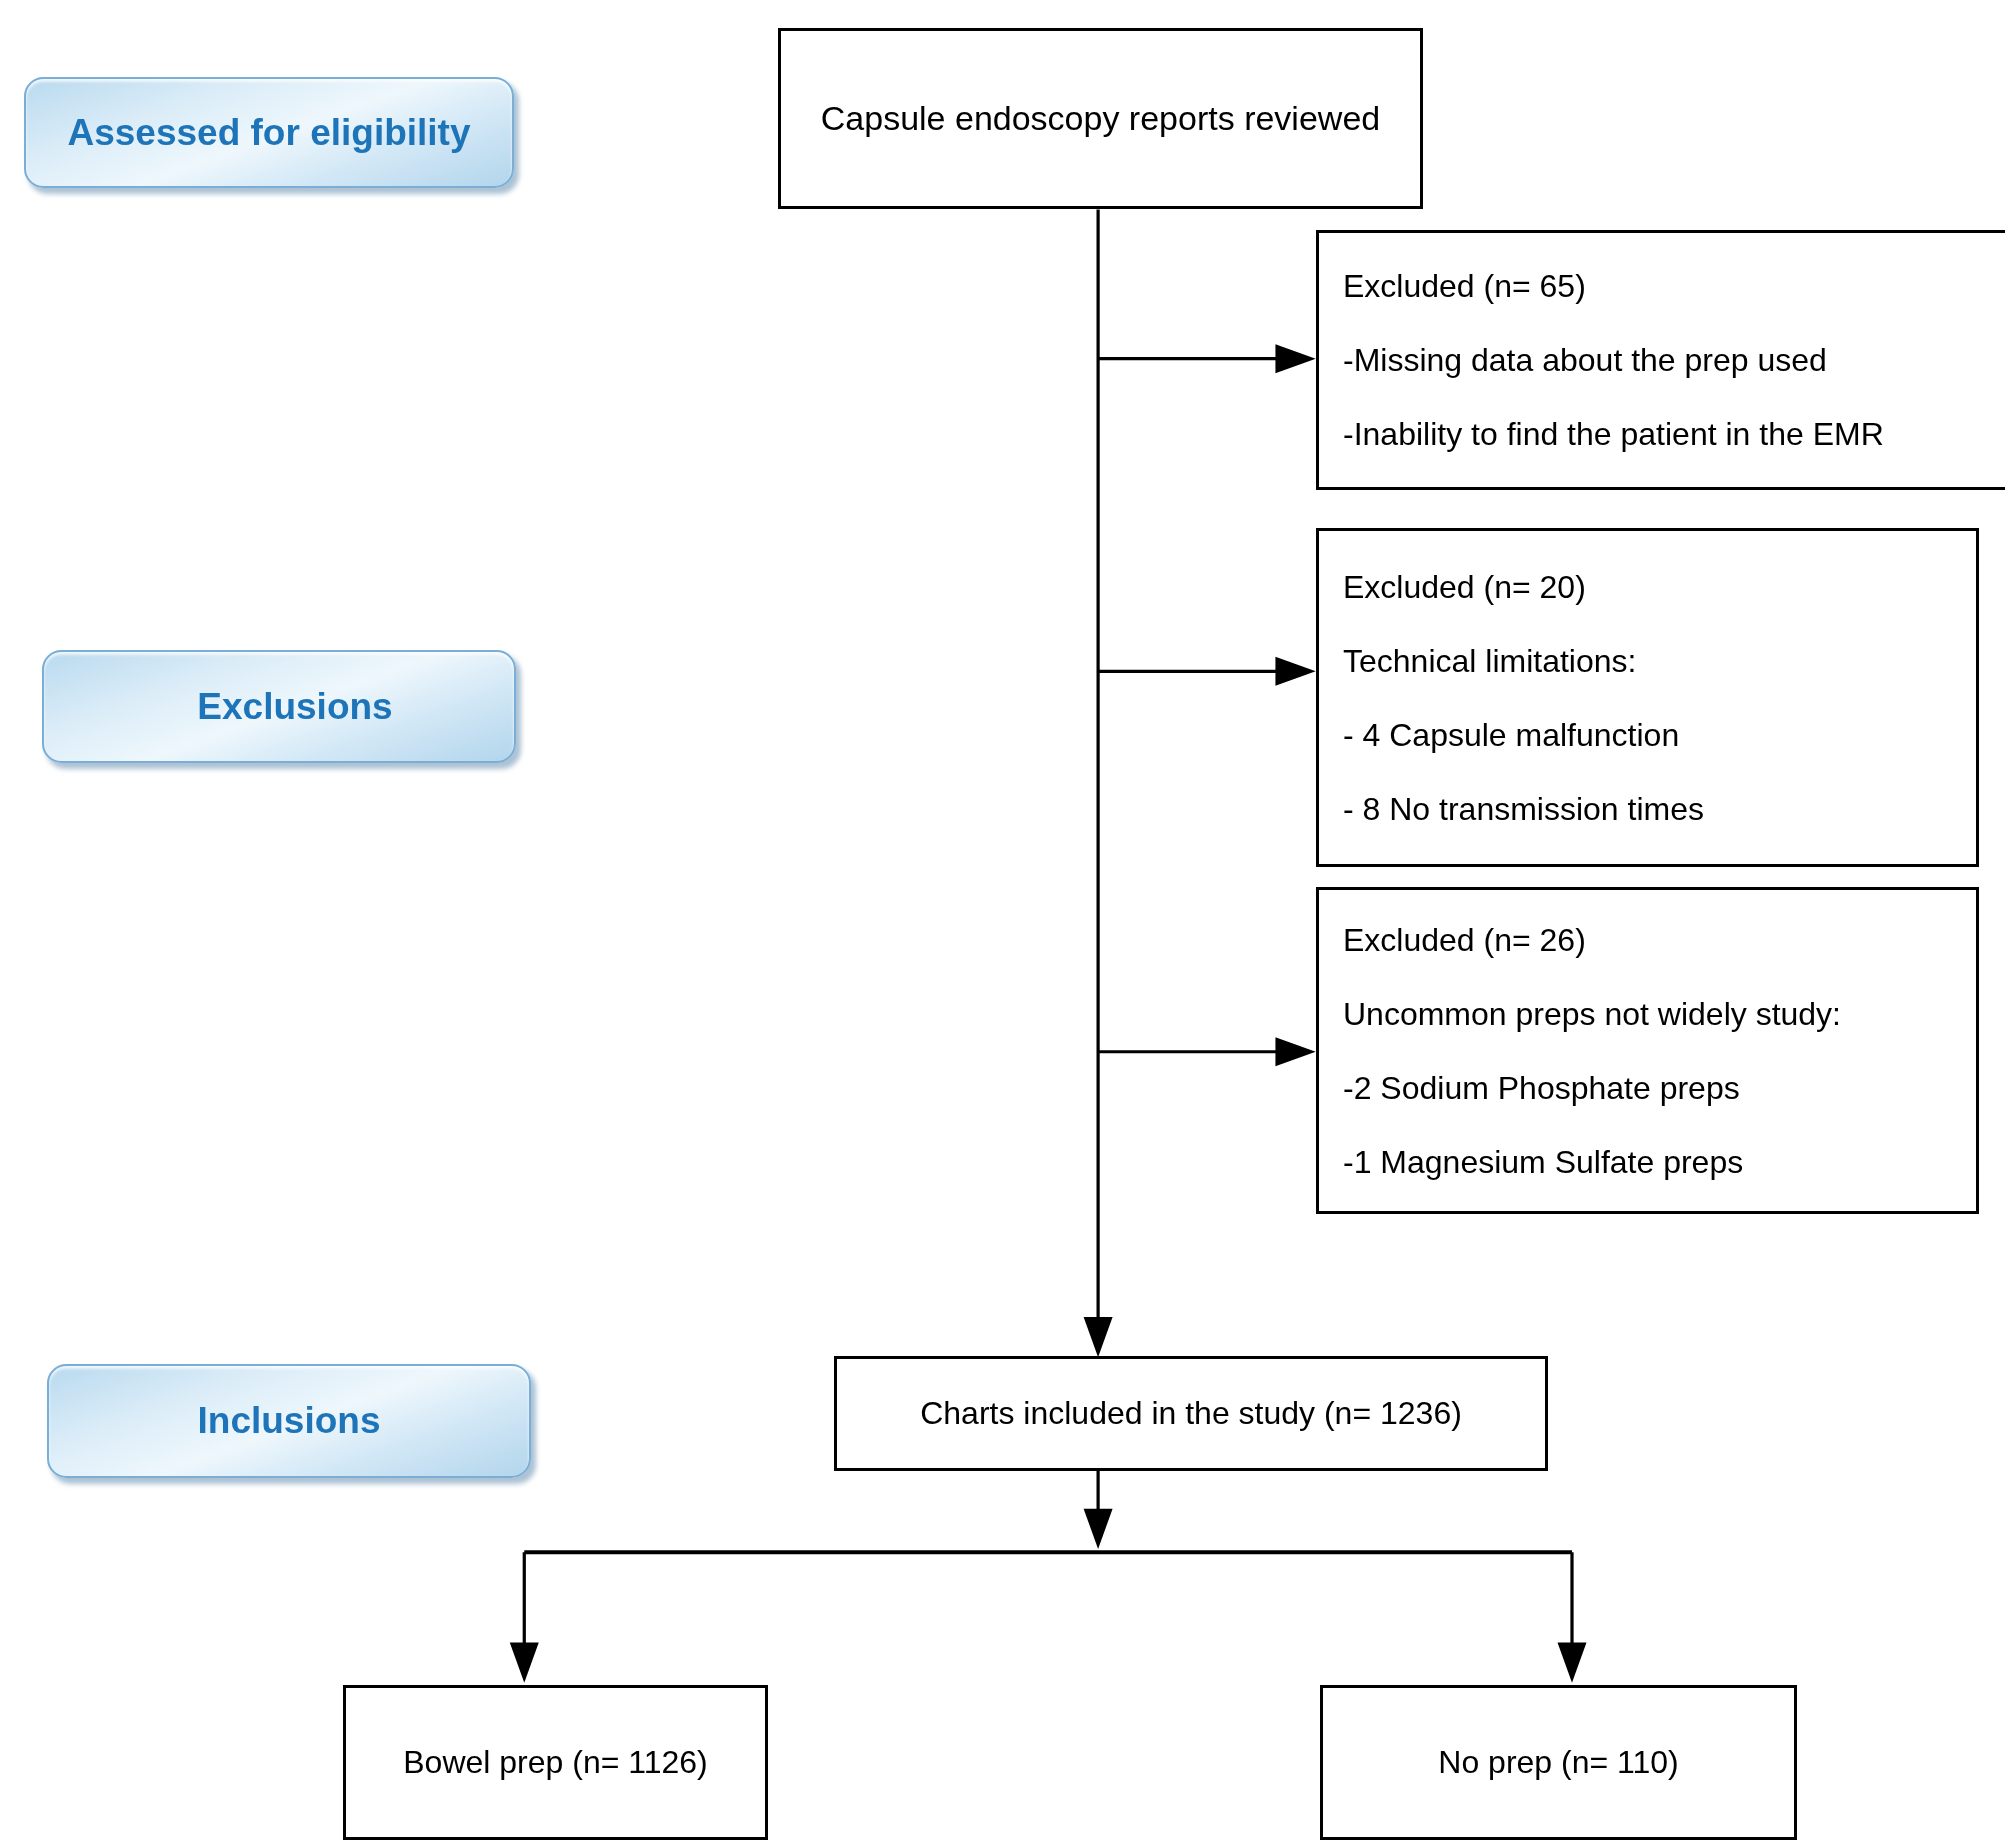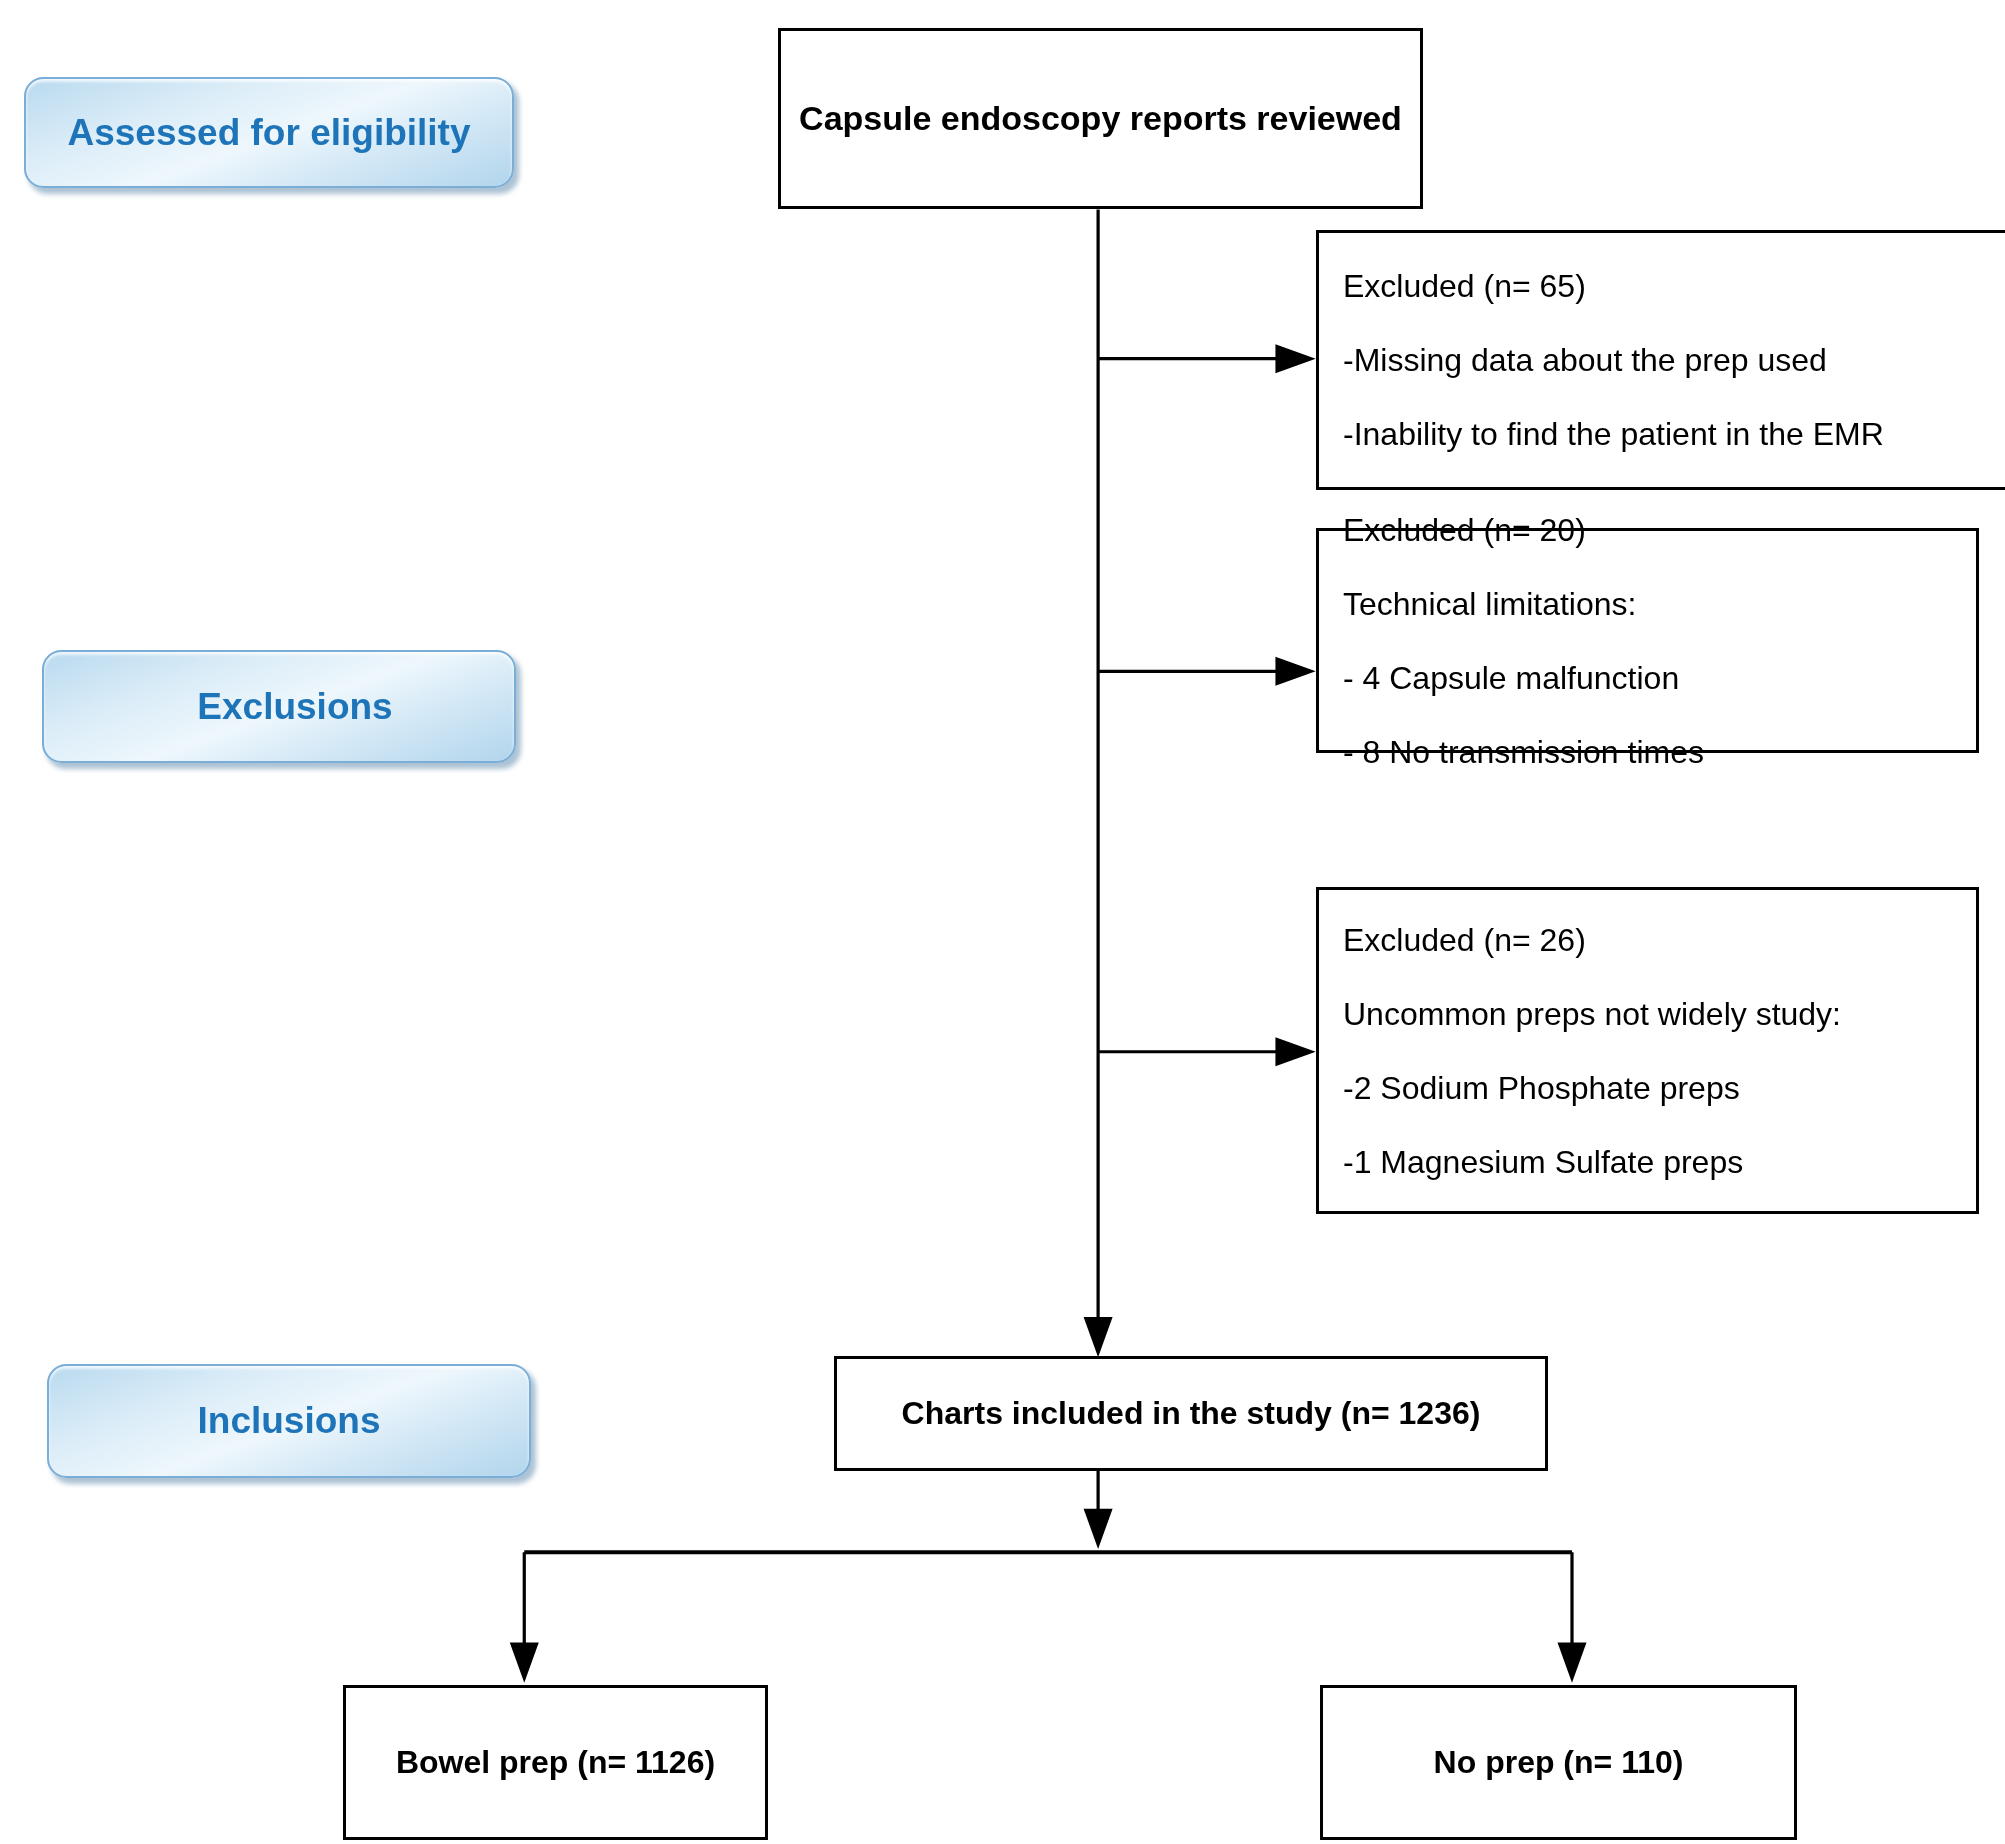--- a/index.html
+++ b/index.html
@@ -26,21 +26,21 @@
     font-size: 32px;
     display: flex;
     flex-direction: column;
     justify-content: center;
   }
   .node .ln {
     line-height: 74px;
     white-space: nowrap;
   }
   .node.center { align-items: center; text-align: center; }
-  .node.center .ln { line-height: 73px; font-weight: bold; }
+  .node.center .ln { line-height: 73px; }
   .node.leftpad { padding-left: 24px; align-items: flex-start; text-align: left; }
   #node-source { font-size: 34px; }
   
   .stage-btn {
     position: absolute;
     box-sizing: border-box;
     border-radius: 19.3px;
     border: 2.4px solid #7aaed6;
     background: linear-gradient(160deg, #b9daef 0%, #dcedf8 30%, #eef7fc 52%, #d3e8f6 72%, #b2d5ec 100%);
     box-shadow: 4.8px 5.6px 4.8px rgba(116, 154, 183, 0.60),
@@ -117,21 +117,21 @@
   <div class="node center" id="node-source" style="left:778px; top:28px; width:645px; height:181px;">
       <div class="ln">Capsule endoscopy reports reviewed</div>
     </div>
 
   <div class="node leftpad" id="node-excluded-1" style="left:1316px; top:230px; width:742px; height:260px;">
       <div class="ln">Excluded (n= 65)</div>
       <div class="ln">-Missing data about the prep used</div>
       <div class="ln">-Inability to find the patient in the EMR</div>
     </div>
 
-  <div class="node leftpad" id="node-excluded-2" style="left:1316px; top:528px; width:663px; height:225px;">
+  <div class="node leftpad" id="node-excluded-2" style="left:1316px; top:528px; width:663px; height:339px;">
       <div class="ln">Excluded (n= 20)</div>
       <div class="ln">Technical limitations:</div>
       <div class="ln">- 4 Capsule malfunction</div>
       <div class="ln">- 8 No transmission times</div>
     </div>
 
   <div class="node leftpad" id="node-excluded-3" style="left:1316px; top:887px; width:663px; height:327px;">
       <div class="ln">Excluded (n= 26)</div>
       <div class="ln">Uncommon preps not widely study:</div>
       <div class="ln">-2 Sodium Phosphate preps</div>

